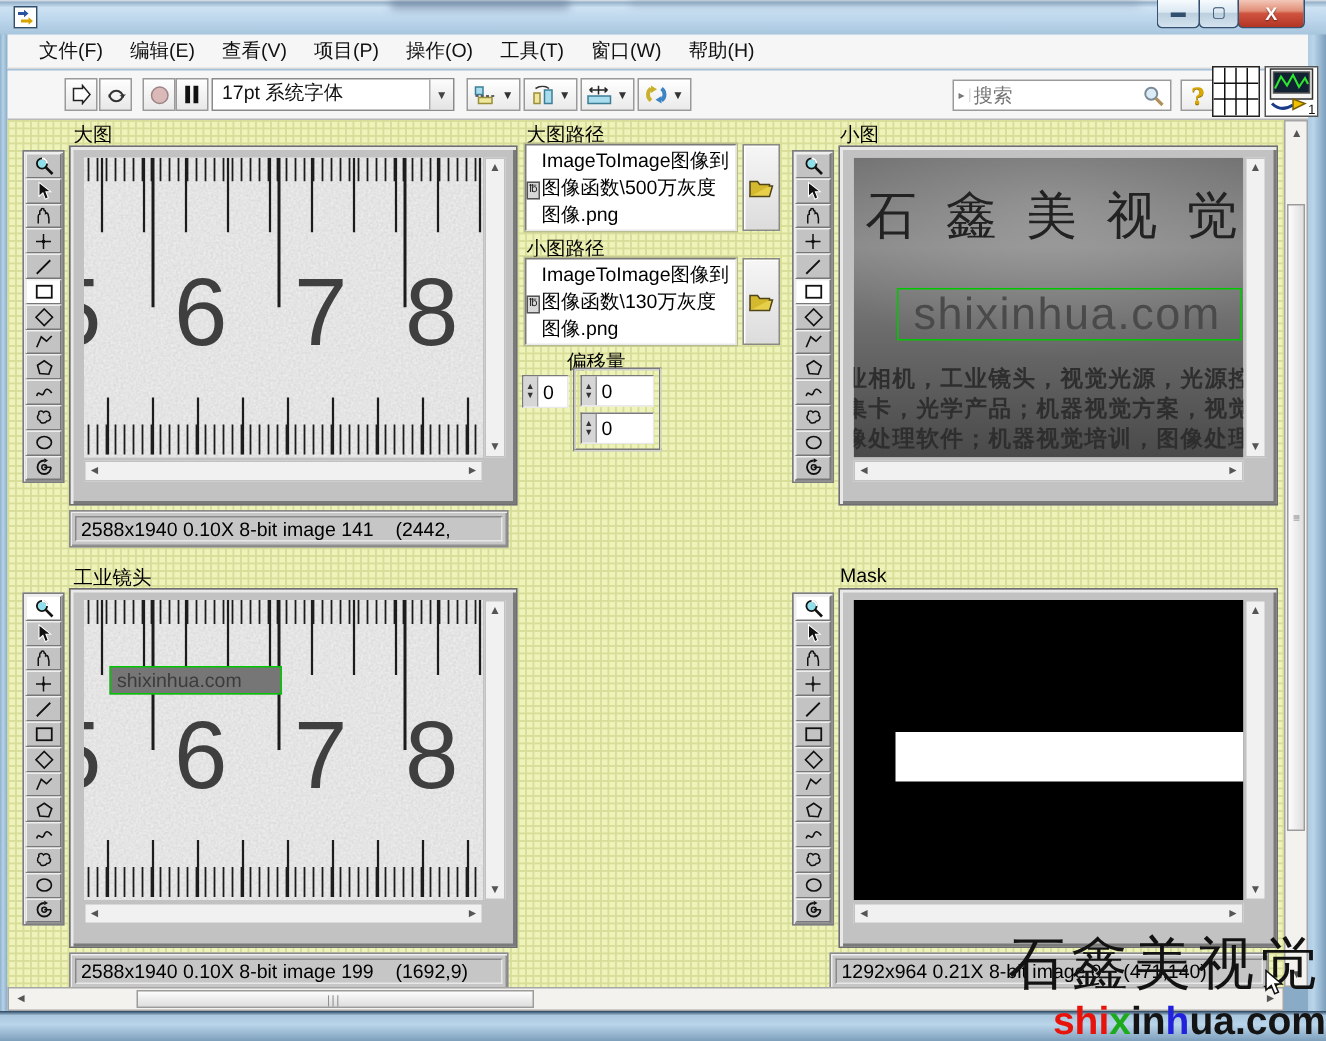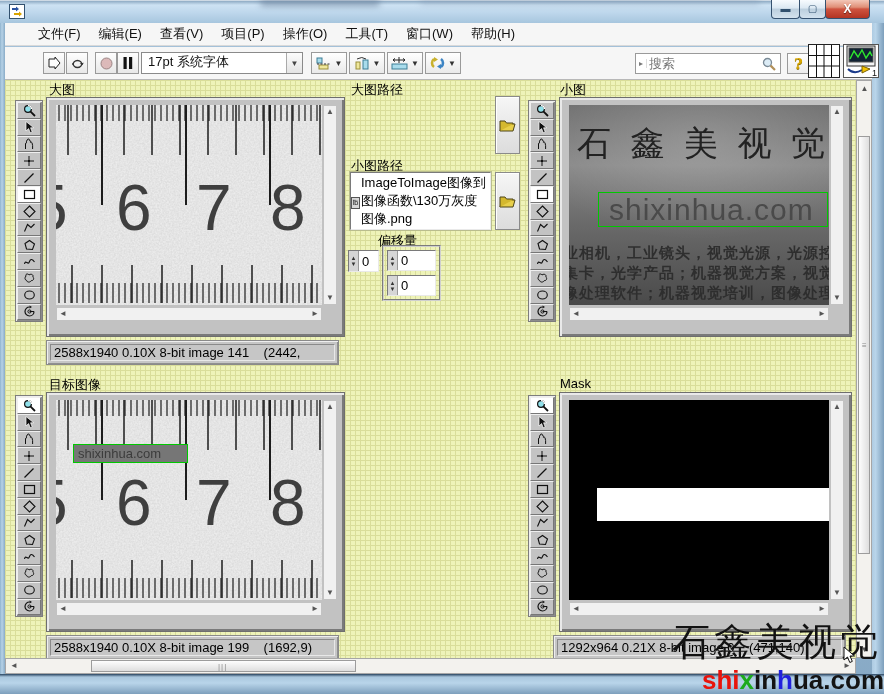--- a/index.html
+++ b/index.html
@@ -21,21 +21,21 @@
   .title-text{position:absolute;left:30px;top:4px;font-size:12.5px;color:#101010;text-shadow:0 0 3px rgba(255,255,255,.9);white-space:nowrap;}
   .winbtns{position:absolute;right:14px;top:0;display:flex;}
   .winbtn{height:19px;border:1px solid #35516f;border-top:none;display:flex;align-items:center;justify-content:center;
     background:linear-gradient(180deg,#f7fbfe 0,#dbe8f2 45%,#bccfde 50%,#d3e2ee 100%);
     border-radius:0 0 4px 4px;margin-left:-1px;color:#30506e;}
   .winbtn.min{width:29px;} .winbtn.max{width:27px;}
   .winbtn.close{width:45px;background:linear-gradient(180deg,#f3c7b8 0,#e08f77 40%,#cf5440 50%,#b33423 100%);color:#fff;font-weight:bold;}
   .winbtn .glyph{font-size:10px;line-height:10px;}
   .winbtn.close .glyph{font-size:12px;text-shadow:0 1px 1px rgba(0,0,0,.5);}
   
-  .menubar{position:absolute;left:5px;top:23px;width:867px;height:23px;background:#f6f6f6;border-bottom:1px solid #d9d9d9;display:flex;align-items:center;padding-left:24px;gap:0;}
+  .menubar{position:absolute;left:5px;top:23px;width:867px;height:23px;background:#f6f6f6;border-bottom:1px solid #d9d9d9;display:flex;align-items:center;padding-left:12px;gap:0;}
   .menu-item{font-size:13px;color:#111;padding:2px 9px;white-space:nowrap;}
   .toolbar{position:absolute;left:5px;top:47px;width:867px;height:33px;background:#f6f6f6;border-bottom:1px solid #b8b8b8;}
   .tbtn{position:absolute;top:5px;width:22px;height:22px;border:1px solid #9a9a9a;background:linear-gradient(#fefefe,#e8e8e8);display:flex;align-items:center;justify-content:center;}
   .fontsel{position:absolute;left:136px;top:5px;width:162px;height:22px;background:#fff;border:1px solid #8a8a8a;display:flex;align-items:flex-start;}
   .fontsel .fname{flex:1;font-size:13px;padding-left:6px;color:#111;white-space:nowrap;overflow:hidden;}
   .fontsel .drop{width:16px;height:100%;border-left:1px solid #aaa;display:flex;align-items:center;justify-content:center;font-size:8px;color:#444;background:linear-gradient(#fcfcfc,#e4e4e4);}
   .dropbtn{position:absolute;top:5px;width:36px;height:22px;border:1px solid #9a9a9a;background:linear-gradient(#fff,#eaeaea);display:flex;align-items:center;justify-content:center;gap:2px;}
   .dropbtn .caret{font-size:8px;color:#333;}
   .searchbox{position:absolute;left:630px;top:6px;width:146px;height:21px;background:#fff;border:1px solid #9a9a9a;display:flex;align-items:center;}
   .searchbox .scope{font-size:8px;color:#777;padding:0 3px;border-right:1px solid #ddd;}
@@ -470,20 +470,24 @@
         <span class="sarrow">▲</span>
         <span class="sarrow">▼</span>
       </div>
     <div class="hscroll" style="width:260px">
         <span class="sarrow">◄</span>
         <span class="sarrow">►</span>
       </div>
   </div>
 
   <div class="ctl-label" style="left:351px;top:81px">大图路径</div>
+  <div class="pathctl" style="left:350px;top:96px">
+    <div class="pglyph">℔</div>
+    <div class="ptext">ImageToImage图像到图像函数\500万灰度图像.png</div>
+  </div>
   <div class="browsebtn" style="left:495px;top:96px">
     <svg width="17" height="13" viewBox="0 0 17 13">
         <polygon points="1,12 3,5 16,5 14,12" fill="#e8cf4a" stroke="#4d4418"></polygon>
         <path d="M1,12 V2 h5 l1.5,2 H14 v1" fill="#d4b82e" stroke="#4d4418"></path>
       </svg>
   </div>
 
   <div class="ctl-label" style="left:351px;top:157px">小图路径</div>
   <div class="pathctl" style="left:350px;top:172px">
     <div class="pglyph">℔</div>
@@ -514,21 +518,21 @@
     </div>
     <div class="numctl">
       <div class="spin">
           <span>▲</span>
           <span>▼</span>
         </div>
       <div class="numval">0</div>
     </div>
   </div>
 
-  <div class="ctl-label" style="left:49px;top:376px">目标图像</div>
+  <div class="ctl-label" style="left:49px;top:376px">工业镜头</div>
   <div class="tool-palette" style="left:15px;top:395px">
       <div class="tool selected">
         <svg width="13" height="13" viewBox="0 0 13 13">
           <circle cx="5" cy="5" r="3.4" fill="#8fe0ea" stroke="#111" stroke-width="1.2"></circle>
           <path d="M5,1.6 a3.4,3.4 0 0 1 3.4,3.4" fill="none" stroke="#fff" stroke-width="1.4"></path>
           <line x1="7.6" y1="7.6" x2="12" y2="12" stroke="#111" stroke-width="1.8"></line>
         </svg>
       </div>
       <div class="tool">
         <svg width="11" height="13" viewBox="0 0 11 13">

